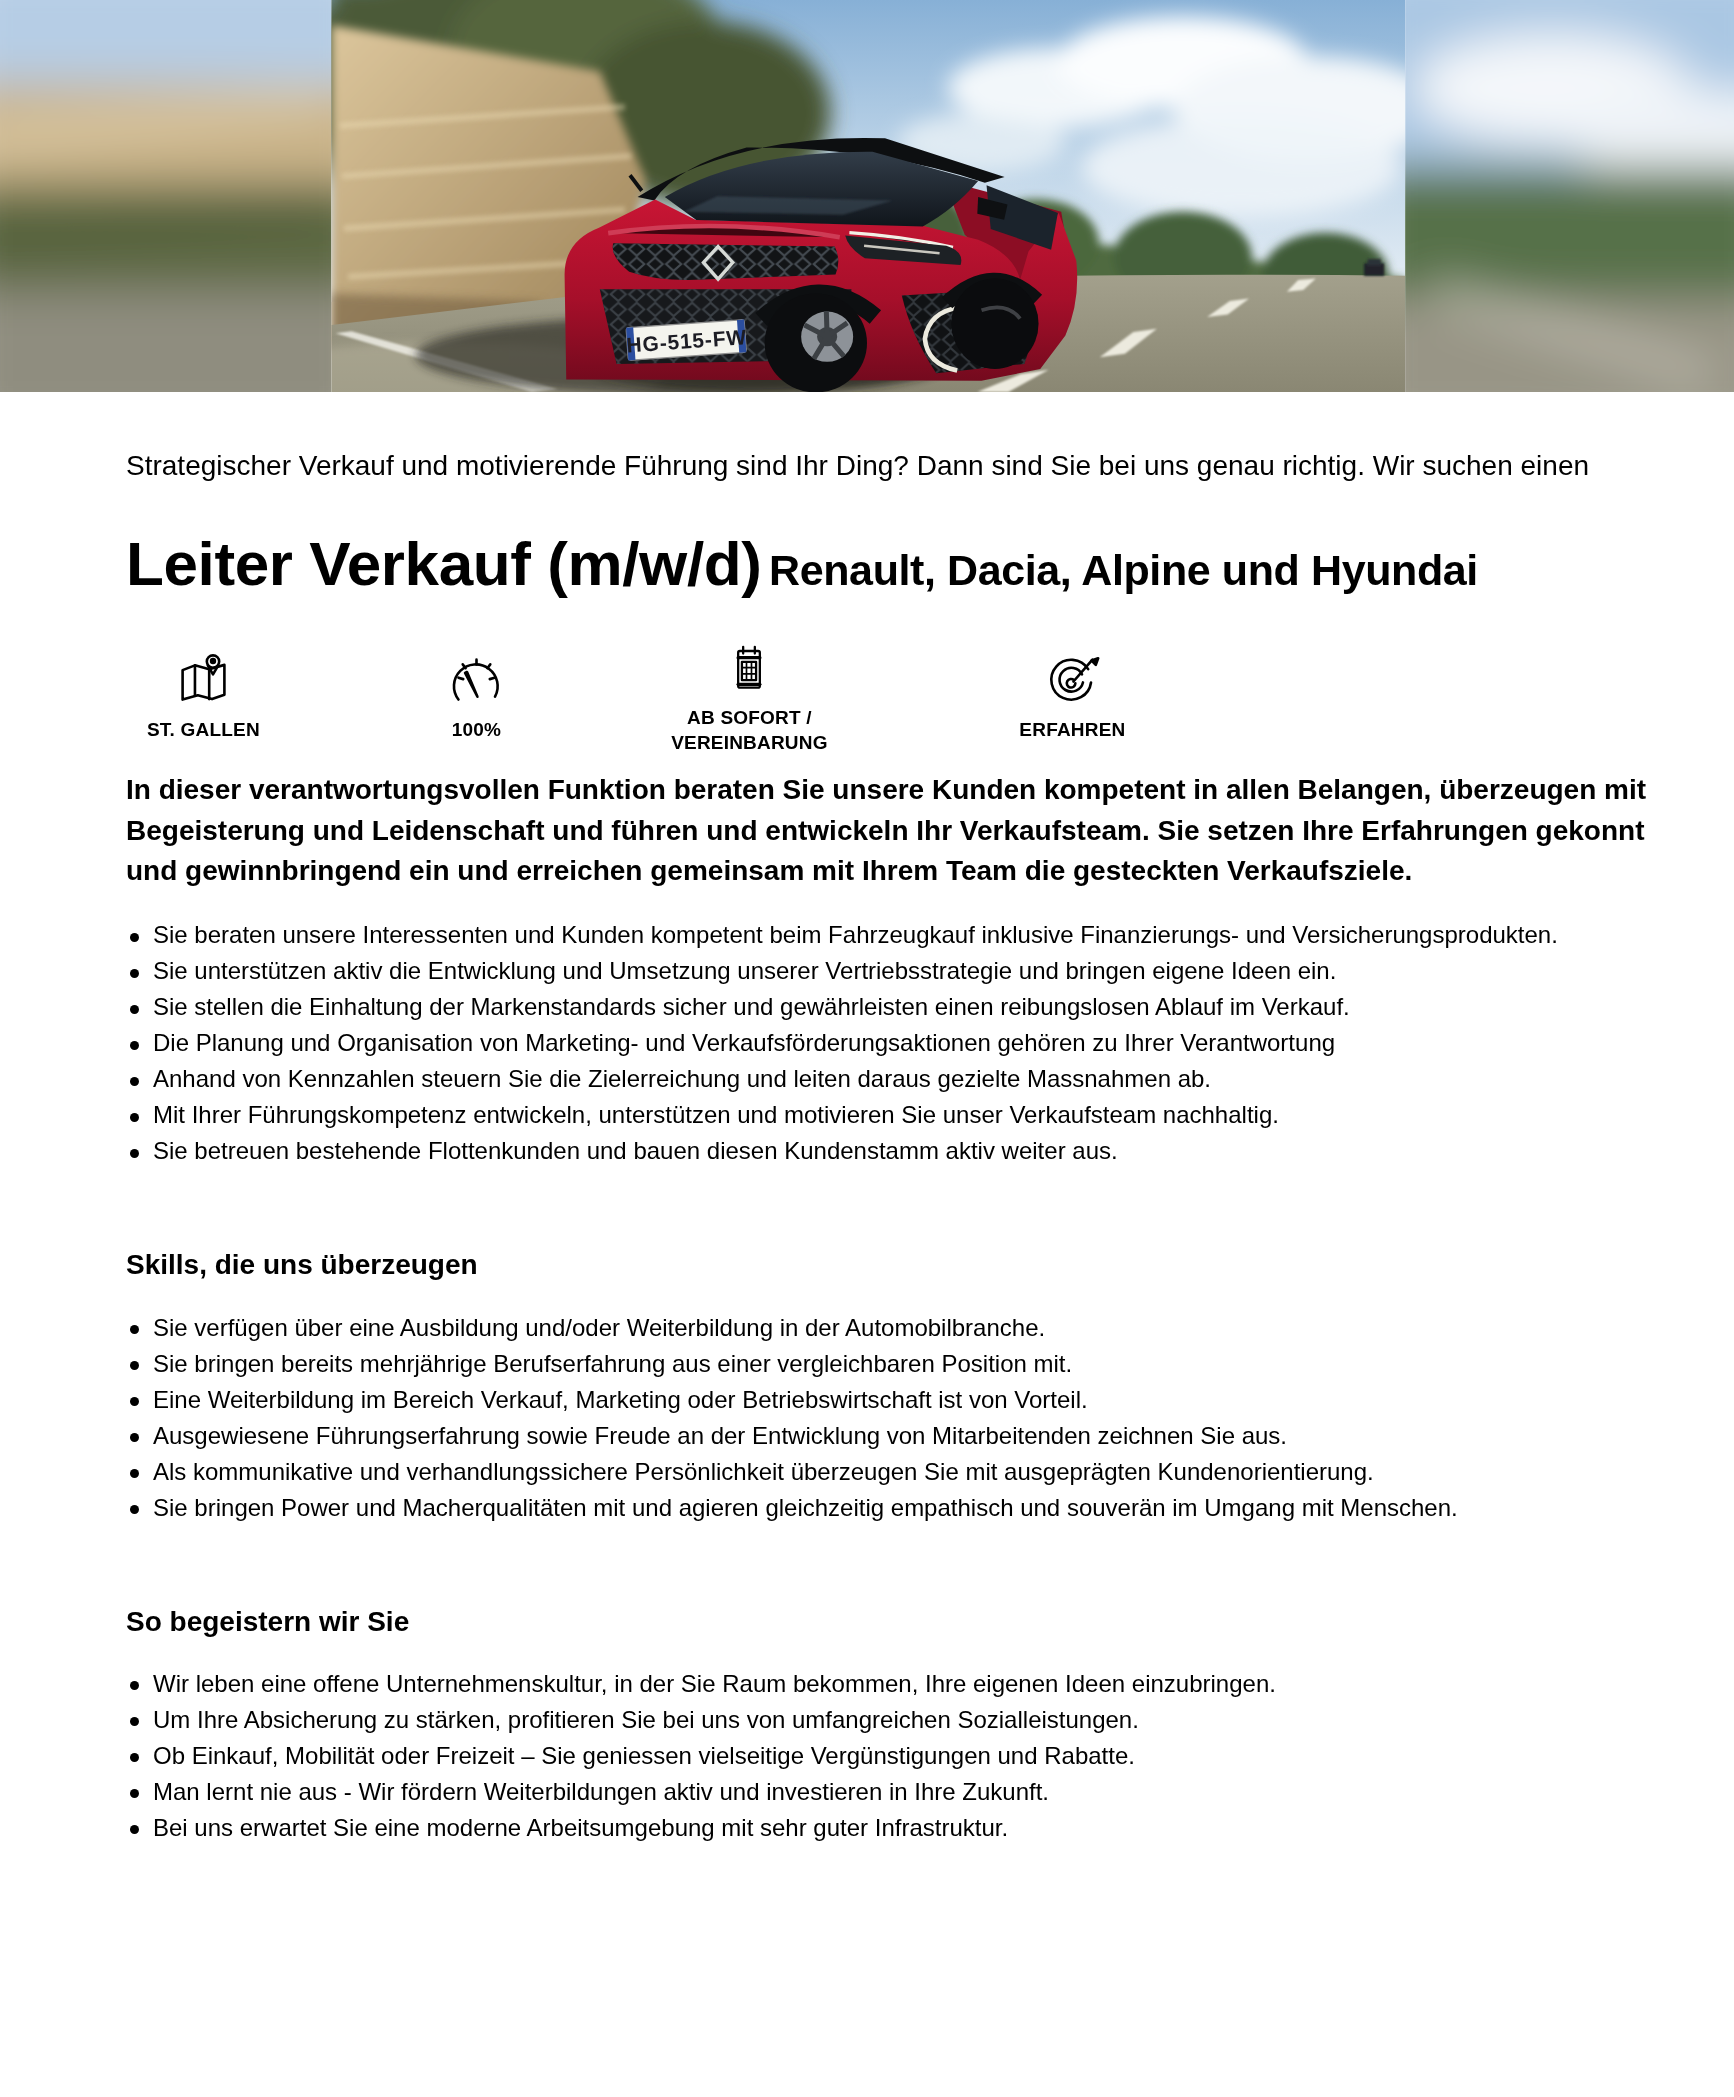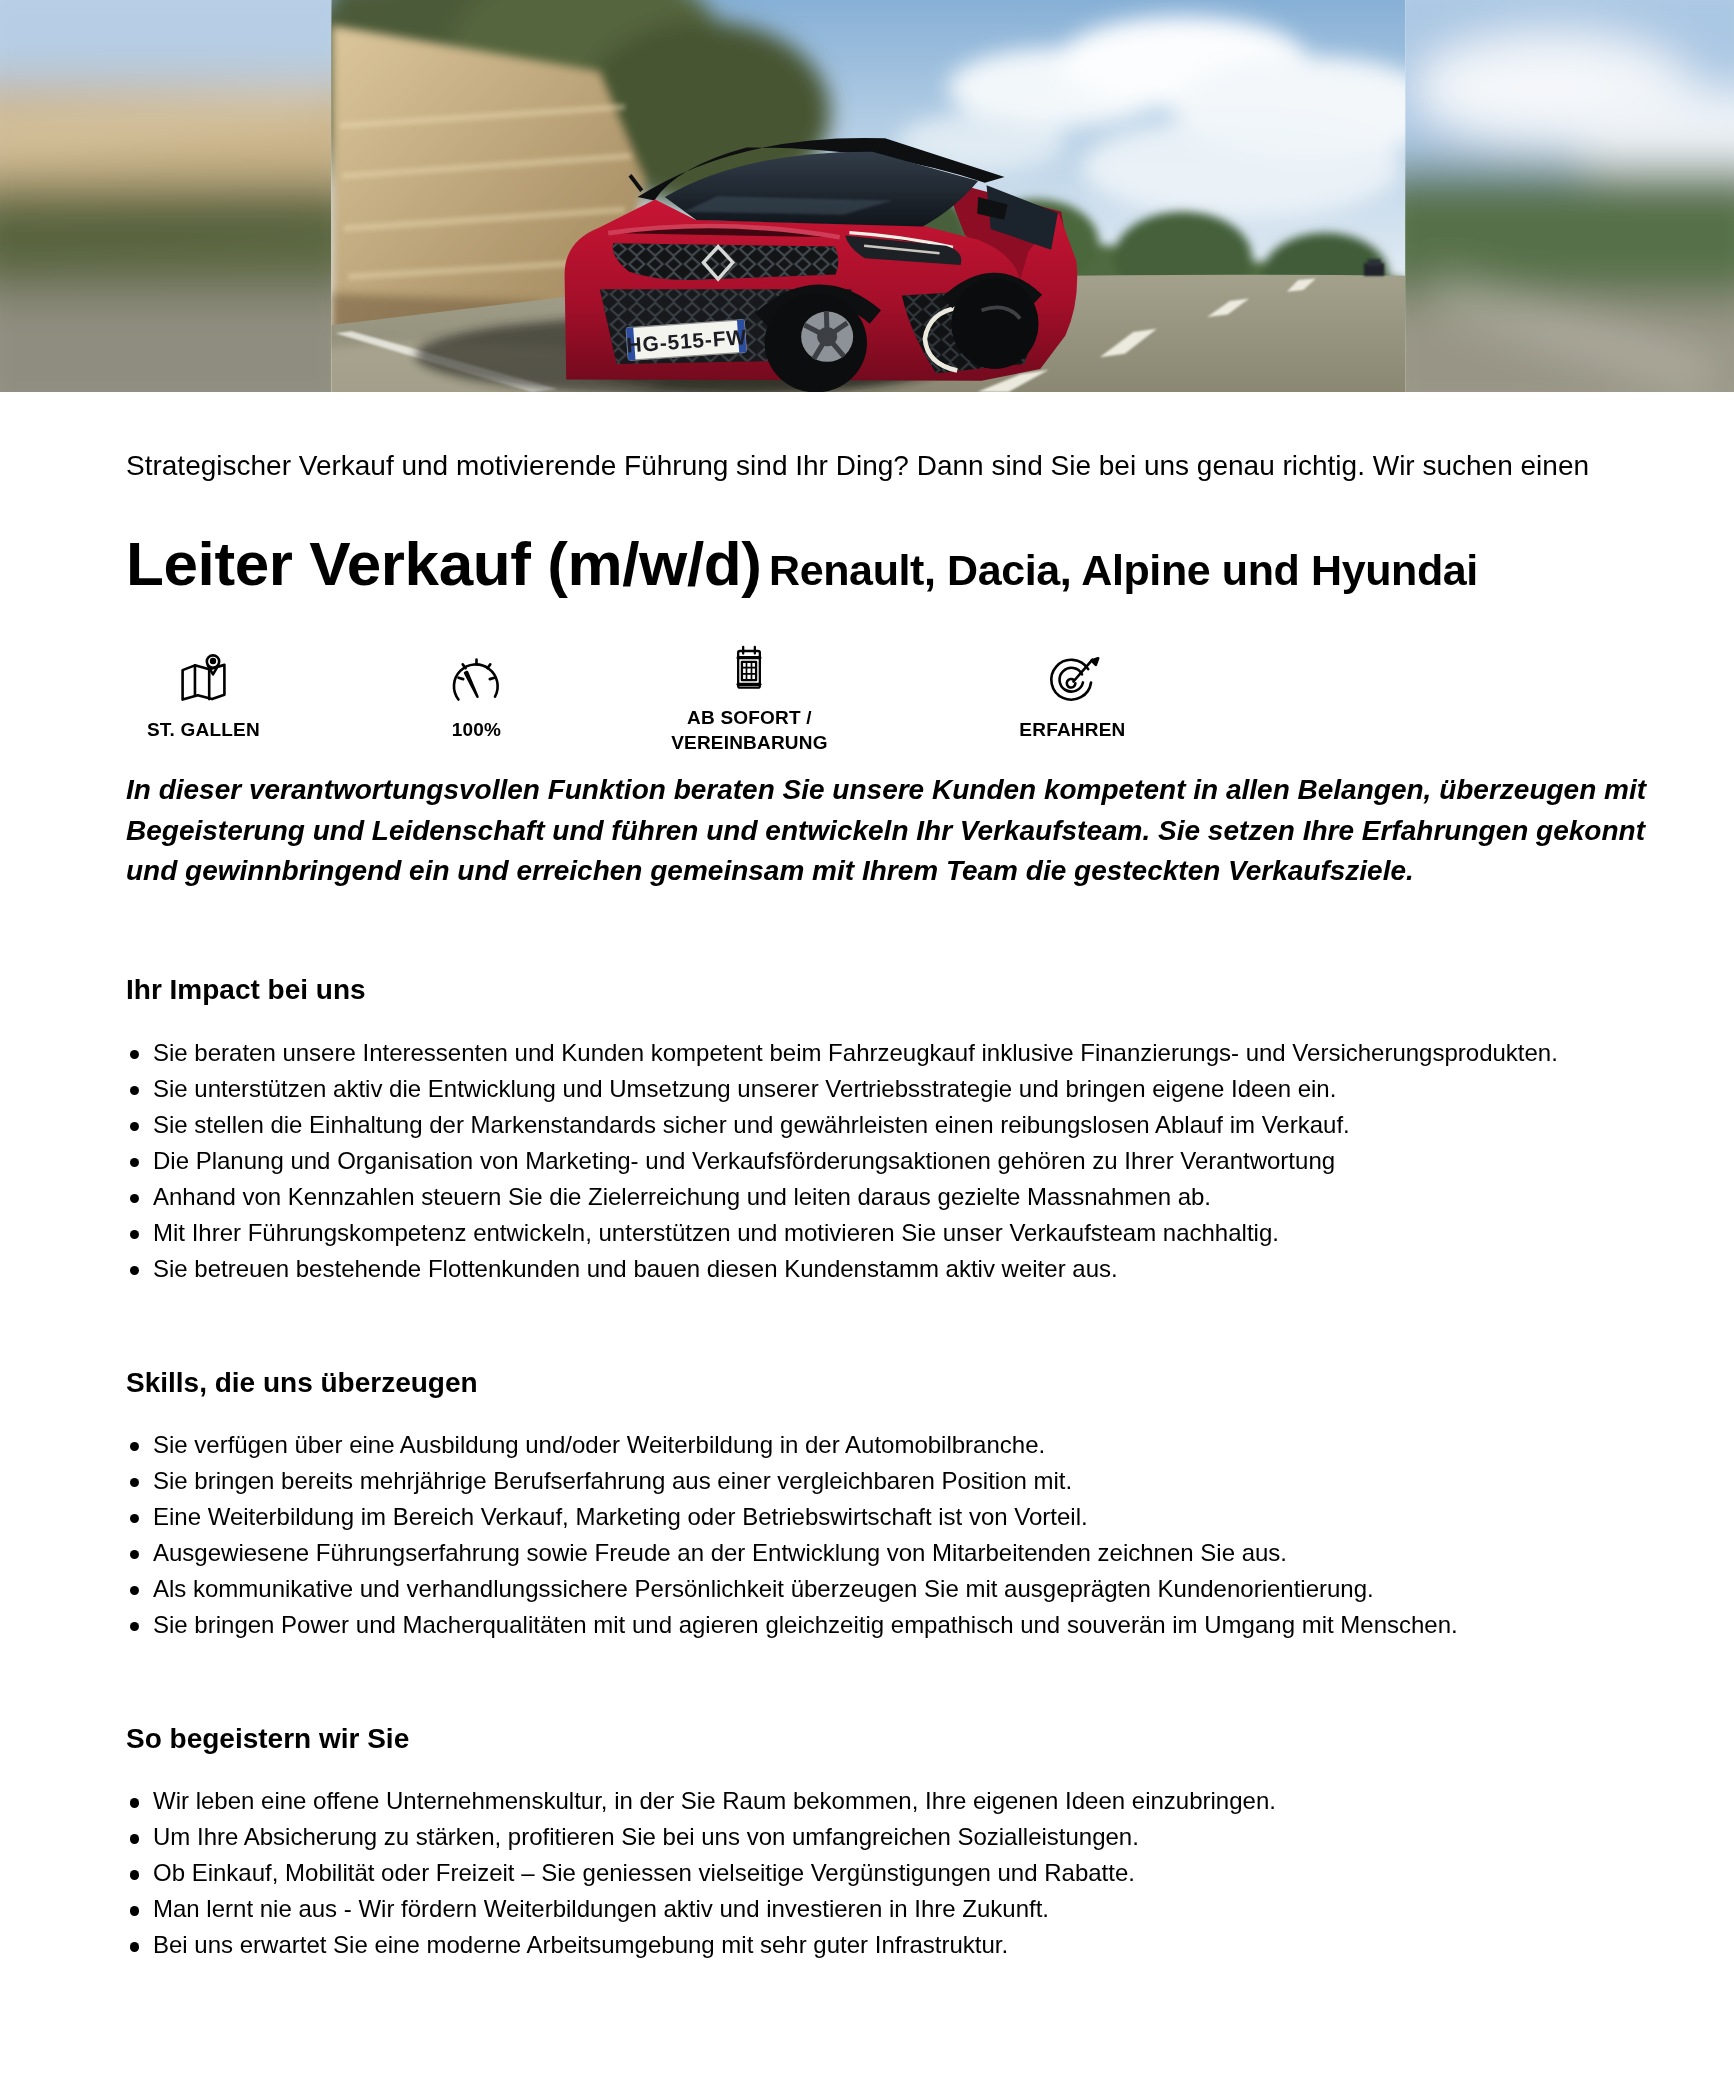--- a/index.html
+++ b/index.html
@@ -10,21 +10,21 @@
   .content{padding:0 80px 0 126px;}
   .intro{margin:54px 0 0;font-size:28px;line-height:1.45;}
   h1.title{margin:40px 0 0;font-size:62px;line-height:1.2;font-weight:bold;letter-spacing:-0.4px;}
   .title-sub{font-size:43px;margin-left:7.6px;}
   .facts{display:flex;margin:37px 0 0 -12.6px;}
   .fact{width:180px;display:flex;flex-direction:column;align-items:center;text-align:center;justify-content:center;}
   .fact + .fact{margin-left:93px;}
   .fact:last-child{margin-left:143px;}
   .fact .icon{height:59px;display:flex;align-items:flex-end;justify-content:center;}
   .fact-label{margin-top:7.6px;font-size:19px;font-weight:bold;line-height:1.32;letter-spacing:0.2px;}
-  .lead{margin:15px 0 0;font-size:28px;font-weight:bold;line-height:1.46;font-style:italic;}
+  .lead{margin:15px 0 0;font-size:28px;font-weight:bold;line-height:1.46;}
   .section-heading{margin:78px 0 0;font-size:28px;font-weight:bold;line-height:1.4;}
   ul.bullets{margin:26px 0 0;padding:0;list-style:none;font-size:24px;line-height:1.38;}
   ul.bullets li{position:relative;padding-left:27px;margin:0 0 2.9px;}
   ul.bullets li::before{content:"";position:absolute;left:4.2px;top:14.3px;width:9.2px;height:9.2px;border-radius:50%;background:#000;}
   .icon svg{stroke:#000;fill:none;stroke-width:5.5;stroke-linecap:round;stroke-linejoin:round;}
 </style>
 </head>
 <body>
 
 <div class="page">
@@ -245,21 +245,20 @@
             <path d="M102,14 L62,60"></path>
             <path d="M100,16 L114,11 L109,25 Z" fill="#000"></path>
           </svg>
         </span>
         <span class="fact-label">ERFAHREN</span>
       </div>
     </div>
 
     <p class="lead">In dieser verantwortungsvollen Funktion beraten Sie unsere Kunden kompetent in allen Belangen, überzeugen mit Begeisterung und Leidenschaft und führen und entwickeln Ihr Verkaufsteam. Sie setzen Ihre Erfahrungen gekonnt und gewinnbringend ein und erreichen gemeinsam mit Ihrem Team die gesteckten Verkaufsziele.</p>
 
-    <h2 class="section-heading">Ihr Impact bei uns</h2>
     <ul class="bullets">
 
     <li class="bullet">Sie beraten unsere Interessenten und Kunden kompetent beim Fahrzeugkauf inklusive Finanzierungs- und Versicherungsprodukten.</li>
         <li class="bullet">Sie unterstützen aktiv die Entwicklung und Umsetzung unserer Vertriebsstrategie und bringen eigene Ideen ein.</li>
         <li class="bullet">Sie stellen die Einhaltung der Markenstandards sicher und gewährleisten einen reibungslosen Ablauf im Verkauf.</li>
         <li class="bullet">Die Planung und Organisation von Marketing- und Verkaufsförderungsaktionen gehören zu Ihrer Verantwortung</li>
         <li class="bullet">Anhand von Kennzahlen steuern Sie die Zielerreichung und leiten daraus gezielte Massnahmen ab.</li>
         <li class="bullet">Mit Ihrer Führungskompetenz entwickeln, unterstützen und motivieren Sie unser Verkaufsteam nachhaltig.</li>
         <li class="bullet">Sie betreuen bestehende Flottenkunden und bauen diesen Kundenstamm aktiv weiter aus.</li>
       </ul>

